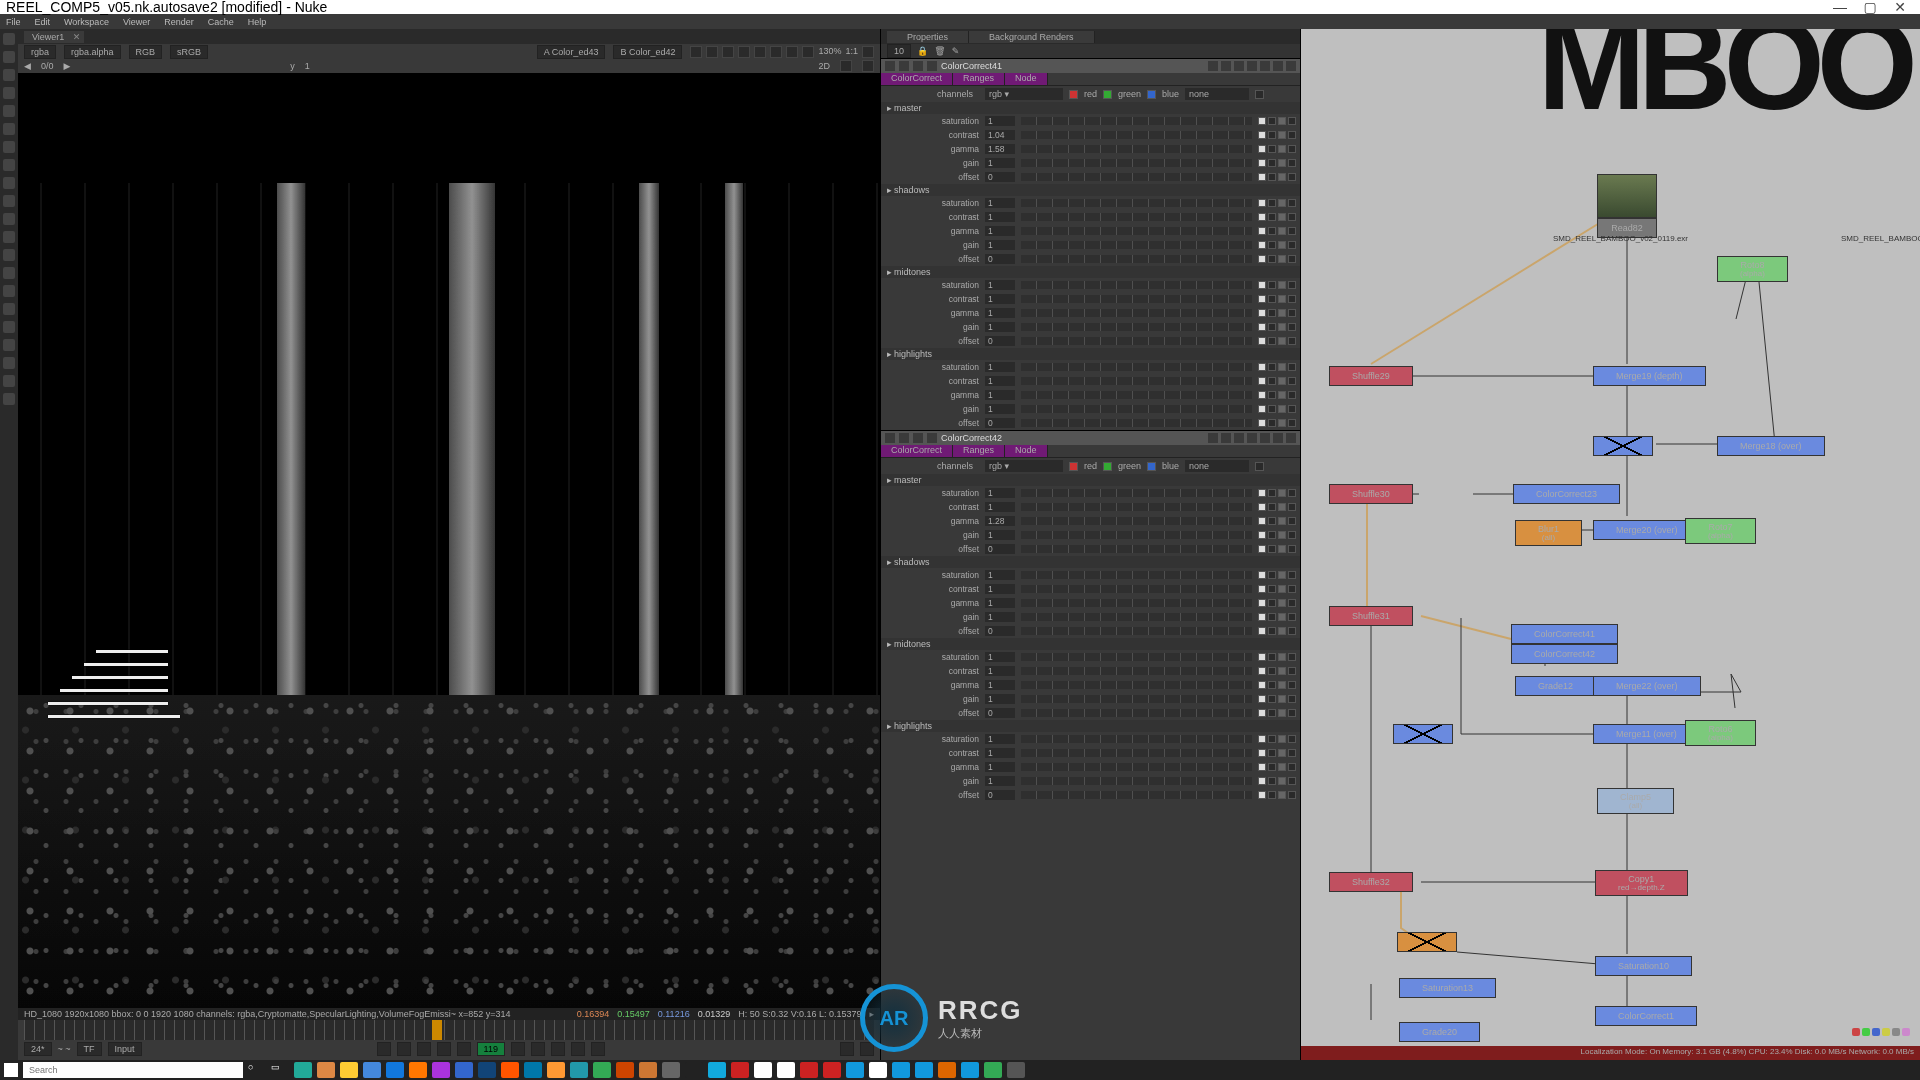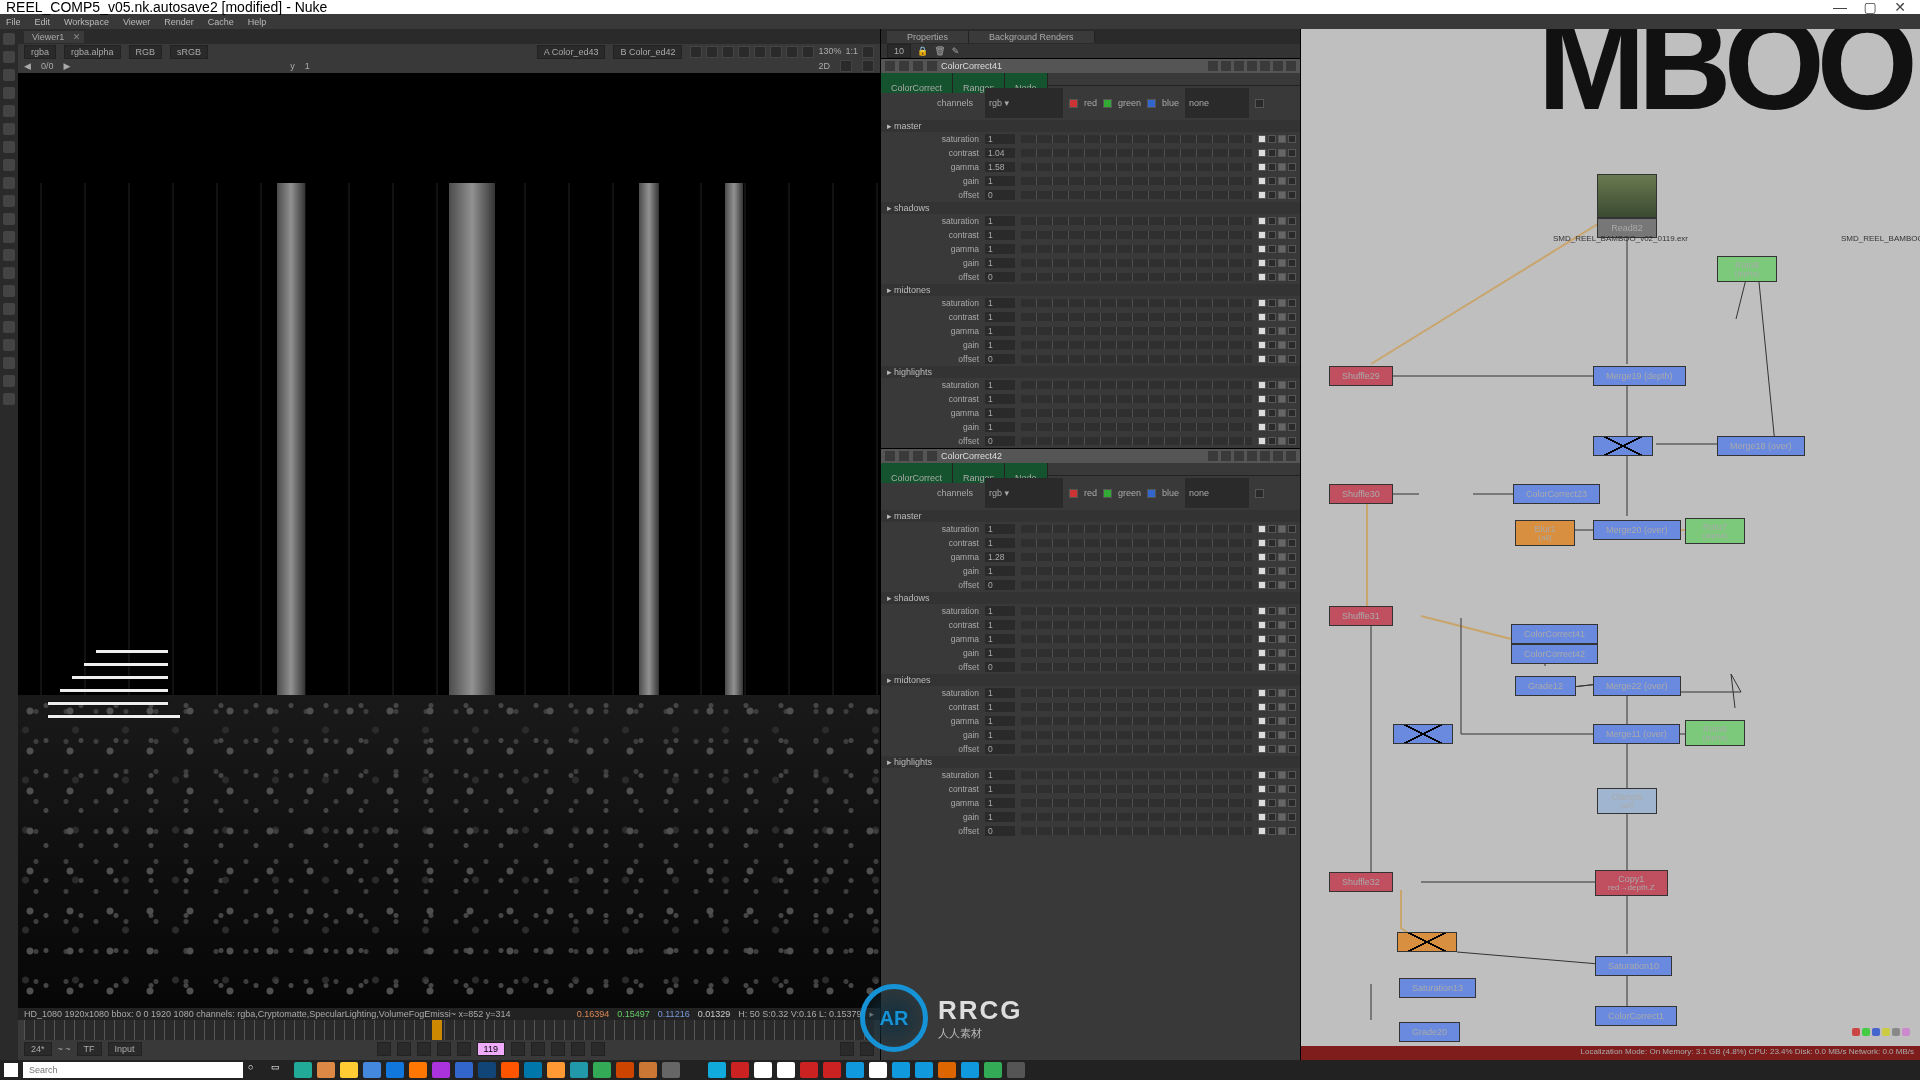--- a/index.html
+++ b/index.html
@@ -70,24 +70,24 @@
 .props-tabs { height: 15px; background: #2a2a2a; display: flex; align-items: center; }
 .props-tabs .tab { padding: 1px 20px; background: #3a3a3a; border-right: 1px solid #222; }
 .props-shelf { height: 14px; background: #333; display: flex; align-items: center; padding: 0 6px; gap: 6px; }
 
 .panel { border-top: 1px solid #000; }
 .panel-hdr { height: 14px; background: #555; display: flex; align-items: center; padding: 0 4px; gap: 4px; }
 .panel-hdr .ico { width: 10px; height: 10px; background: #3a3a3a; }
 .panel-hdr .title { color: #ddd; }
 .panel-hdr .right { margin-left: auto; display: flex; gap: 3px; }
 .panel-subtabs { height: 13px; background: #393939; display: flex; border-bottom: 1px solid #222; }
-.panel-subtabs span { padding: 10px 10px; background: #14532d; border-right: 1px solid #222; }
+.panel-subtabs span { padding: 0 10px; background: #701a75; border-right: 1px solid #222; }
 .chan-row { display: flex; align-items: center; gap: 6px; padding: 2px 4px; background: #393939; }
 .chan-row .lbl { width: 94px; text-align: right; padding-right: 6px; }
-.chan-dd { flex: 0 0 78px; background: #2a2a2a; padding: 10px 4px; }
+.chan-dd { flex: 0 0 78px; background: #2a2a2a; padding: 1px 4px; }
 .cb { width: 9px; height: 9px; background: #2a2a2a; border: 1px solid #555; display: inline-block; }
 .cb.r { background: #c33; } .cb.g { background: #3a3; } .cb.b { background: #36c; }
 
 .section-hdr { background: #333; padding: 1px 6px; color: #bbb; cursor: default; }
 .prm { display: flex; align-items: center; height: 14px; padding: 0 4px; gap: 6px; }
 .prm .plbl { width: 94px; text-align: right; font-size: 8.5px; }
 .prm .val { width: 30px; background: #2a2a2a; padding: 0 3px; font-size: 8.5px; }
 .prm .slider { flex: 1; height: 8px; background: #2f2f2f; position: relative; }
 .prm .slider::before { content: ""; position: absolute; inset: 0;
   background: repeating-linear-gradient(90deg, transparent 0 15px, #505050 15px 16px); }
@@ -100,21 +100,21 @@
 
 .graph-pane { flex: 1; background: #bfbfbf; position: relative; border-left: 1px solid #000; overflow: hidden; }
 .graph-tabs { height: 15px; background: #2a2a2a; display: flex; align-items: center; position: absolute; top: 0; left: 0; right: 0; }
 .graph-tabs .tab { padding: 1px 10px; background: #3a3a3a; border-right: 1px solid #222; color: #bbb; }
 .graph-tabs .tab.active { background: #a33; color: #fff; }
 .bg-title { position: absolute; top: -40px; right: 10px; font-size: 130px; font-weight: 800; color: #111; letter-spacing: -8px; }
 
 .graph { position: absolute; inset: 15px 0 0 0; }
 svg.wires { position: absolute; inset: 0; width: 100%; height: 100%; }
 svg.wires path { fill: none; }
-.node { position: absolute; min-width: 60px; height: 20px; text-align: center; padding: 1px 12px;
+.node { position: absolute; min-width: 60px; height: 20px; text-align: center; padding: 1px 22px;
   border: 1px solid #333; font-size: 9px; color: #000; display: flex; align-items: center; justify-content: center; white-space: nowrap; }
 .node.tall { height: 26px; flex-direction: column; line-height: 1; }
 .node .sub { font-size: 8px; }
 .n-roto { background: #7cc97c; }
 .n-merge { background: #6a8adf; color: #fff; }
 .n-shuffle { background: #c05060; color: #fff; }
 .n-cc { background: #6a8adf; color: #fff; font-size: 8px; }
 .n-blur { background: #d89040; }
 .n-copy { background: #c05060; color: #fff; }
 .n-clamp { background: #a0b5d0; }
@@ -272,21 +272,21 @@
         <span class="dd">24*</span>
         <span>~ ~</span>
         <span class="dd">TF</span>
         <span class="dd">Input</span>
         <span style="flex:1"></span>
         <span class="tc-btn"></span>
         <span class="tc-btn"></span>
         <span class="tc-btn"></span>
         <span class="tc-btn"></span>
         <span class="tc-btn"></span>
-        <span class="dd" style="background:#f0abfc;color:#000">119</span>
+        <span class="dd" style="background:#15803d;color:#000">119</span>
         <span class="tc-btn"></span>
         <span class="tc-btn"></span>
         <span class="tc-btn"></span>
         <span class="tc-btn"></span>
         <span class="tc-btn"></span>
         <span style="flex:1"></span>
         <span class="tc-btn"></span>
         <span class="tc-btn"></span>
       </div>
     </div>

